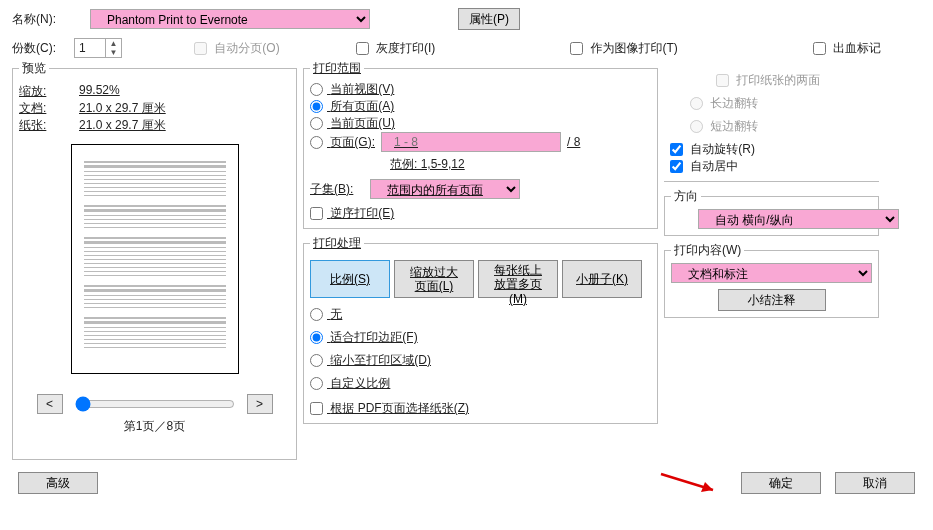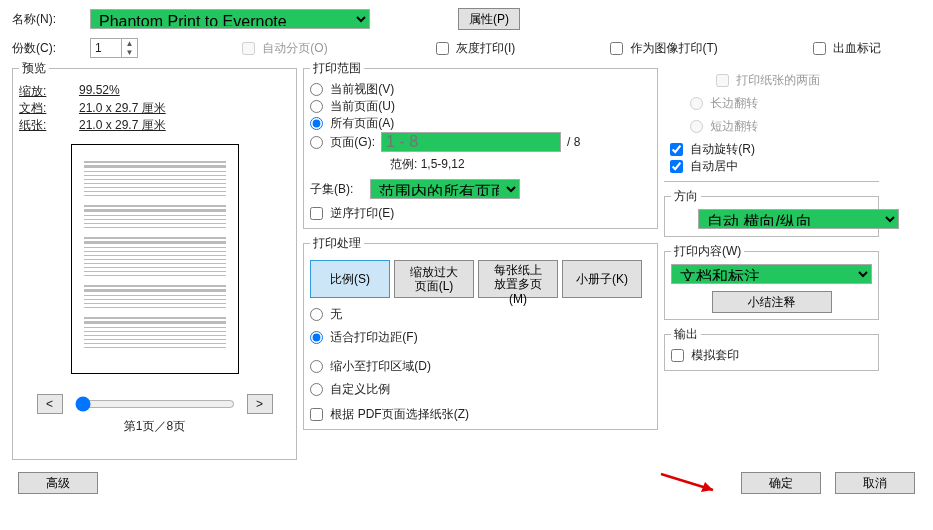--- a/index.html
+++ b/index.html
@@ -1,41 +1,41 @@
 <!DOCTYPE html>
 <html><head>
 <meta charset="utf-8">
 <style>
 * { box-sizing: border-box; }
 body { margin: 0; font-family: "Microsoft YaHei", "SimSun", Tahoma, sans-serif; font-size: 12px; color: #222; background: #fff; width: 933px; height: 530px; overflow: hidden; }
 .row { display: flex; align-items: center; }
 .lbl { display: inline-block; }
 
 input[type=text], select {
-  font-family: inherit; font-size: 16px; padding: 2px 4px;
-  border: 1px solid #aaa; background: #22c55e; height: 20px;
+  font-family: inherit; font-size: 12px; padding: 2px 12px;
+  border: 1px solid #aaa; background: #f9a8d4; height: 20px;
 }
 button {
   font-family: inherit; font-size: 12px;
   height: 22px; background: #e1e1e1;
   border: 1px solid #888; padding: 2px 10px; cursor: pointer;
 }
 input[type=checkbox], input[type=radio] { margin: 0 4px 0 0; vertical-align: middle; }
 fieldset { border: 1px solid #bbb; margin: 2px 0 6px 0; padding: 4px 6px 6px 6px; }
 legend { padding: 0 3px; }
 
 .top { padding: 8px 12px 0 12px; }
 .name-row select { width: 280px; }
 .copies-row .spinner { width: 48px; height:20px; border:1px solid #aaa; display:inline-flex; align-items:center; padding-left:4px; position:relative; }
 .copies-row .spinner .arrows { position:absolute; right:0; top:0; bottom:0; width:16px; border-left:1px solid #aaa; display:flex; flex-direction:column; }
 .copies-row .spinner .arrows span { flex:1; display:flex; align-items:center; justify-content:center; font-size:8px; color:#555; }
 
 .cols { display:flex; gap:6px; padding: 0 12px; }
 .preview-col { width: 285px; }
-.center-col { width: 355px; }
+.center-col { width: 355px; text-decoration: underline; }
 .right-col  { width: 215px; }
 
 .preview-info { padding: 2px 0 6px 0; }
 .preview-info .pair { display:flex;text-decoration:underline; }
 .preview-info .pair .k { width: 60px; }
 .page-preview { margin: 4px auto 0 auto; width: 168px; height: 230px; border: 1px solid #000; background: #fff; padding: 16px 12px; display:flex; flex-direction:column; gap:8px; }
 .page-preview .para { border-top: 6px double #bbb; height: 24px; background: repeating-linear-gradient(to bottom, #bbb 0 1px, transparent 1px 4px); }
 .page-preview .para.first { height: 36px; }
 .page-nav { margin-top: 20px; }
 .page-nav .btn { width: 26px; height:20px; background:#e8e8e8; border:1px solid #999; display:flex; align-items:center; justify-content:center; }
@@ -65,21 +65,21 @@
 <div class="top">
   <div class="row name-row" style="gap:24px;">
     <span class="lbl" style="width:54px;">名称(N):</span>
     <select>
       <option>Phantom Print to Evernote</option>
     </select>
     <span style="width:40px;"></span>
     <button>属性(P)</button>
   </div>
 
-  <div class="row copies-row" style="gap:24px; margin-top:8px;">
+  <div class="row copies-row" style="gap:8px; margin-top:8px;">
     <span class="lbl" style="width:54px;">份数(C):</span>
     <span class="spinner">
       <span>1</span>
       <span class="arrows">
           <span>▲</span>
           <span>▼</span>
         </span>
     </span>
     <span style="width:10px;"></span>
     <label class="disabled">
@@ -132,22 +132,22 @@
         <span class="btn">&gt;</span>
       </div>
       <div class="page-nav-label">第1页／8页</div>
     </fieldset>
   </div>
 
   <div class="center-col">
     <fieldset>
       <legend>打印范围</legend>
       <div><label><input type="radio" name="rng" style=""> <span>当前视图(V)</span></label></div>
+      <div><label><input type="radio" name="rng" checked="" style=""> <span>所有页面(A)</span></label></div>
       <div><label><input type="radio" name="rng" style=""> <span>当前页面(U)</span></label></div>
-      <div><label><input type="radio" name="rng" checked="" style=""> <span>所有页面(A)</span></label></div>
       <div class="row" style="gap:6px;">
         <label><input type="radio" name="rng" style=""> <span>页面(G):</span></label>
         <input type="text" style="width: 180px;" placeholder="1 - 8">
         <span>/ 8</span>
       </div>
       <div class="indent" style="margin-top:4px; margin-left:80px;">范例: 1,5-9,12</div>
       <div class="row" style="gap:6px; margin-top:6px;">
         <span style="width:54px;">子集(B):</span>
         <select style="width:150px;"><option>范围内的所有页面</option></select>
       </div>
@@ -167,21 +167,21 @@
         <button>
             <span class="twoline">
               <span>每张纸上</span>
               <span>放置多页(M)</span>
             </span>
           </button>
         <button>小册子(K)</button>
       </div>
       <div><label><input type="radio" name="sc" style=""> <span>无</span></label></div>
       <div style="margin-top:6px;"><label><input type="radio" name="sc" checked="" style=""> <span>适合打印边距(F)</span></label></div>
-      <div style="margin-top:12px;"><label><input type="radio" name="sc" style=""> <span>缩小至打印区域(D)</span></label></div>
+      <div style="margin-top:6px;"><label><input type="radio" name="sc" style=""> <span>缩小至打印区域(D)</span></label></div>
       <div style="margin-top:6px;"><label><input type="radio" name="sc" style=""> <span>自定义比例</span></label></div>
       <div style="margin-top:8px;"><label><input type="checkbox" style=""> <span>根据 PDF页面选择纸张(Z)</span></label></div>
     </fieldset>
   </div>
 
   <div class="right-col">
     <fieldset style="border-top:none; border-left:none; border-right:none;">
       <div style="margin-top:8px;"><label class="disabled"><input type="checkbox" disabled="" style=""> <span>打印纸张的两面</span></label></div>
       <div class="indent disabled" style="margin-top:6px;"><label><input type="radio" disabled="" style=""> <span>长边翻转</span></label></div>
       <div class="indent disabled" style="margin-top:6px;"><label><input type="radio" disabled="" style=""> <span>短边翻转</span></label></div>
@@ -191,28 +191,24 @@
 
     <fieldset>
       <legend>方向</legend>
       <select style="width:100%;margin-left:27px;"><option>自动 横向/纵向</option></select>
     </fieldset>
 
     <fieldset>
       <legend>打印内容(W)</legend>
       <select style="width:100%;"><option>文档和标注</option></select>
       <div style="text-align:center; margin-top:6px;">
-        <button style="width:120px;">小结注释</button>
-      </div>
-    </fieldset>
-
-    <fieldset>
-      <legend>输出</legend>
-      <label><input type="checkbox" style=""> <span>模拟套印</span></label>
-    </fieldset>
+        <button style="width:108px;">小结注释</button>
+      </div>
+    </fieldset>
+
   </div>
 </div>
 
 <div class="bottom">
   <button style="width:80px;">高级</button>
   <div class="right-btns">
     <span class="arrow">
       <svg viewBox="0 0 70 26">
           <defs></defs>
         <line x1="4" y1="4" x2="56" y2="20" stroke="#d00" stroke-width="2.5"></line>

